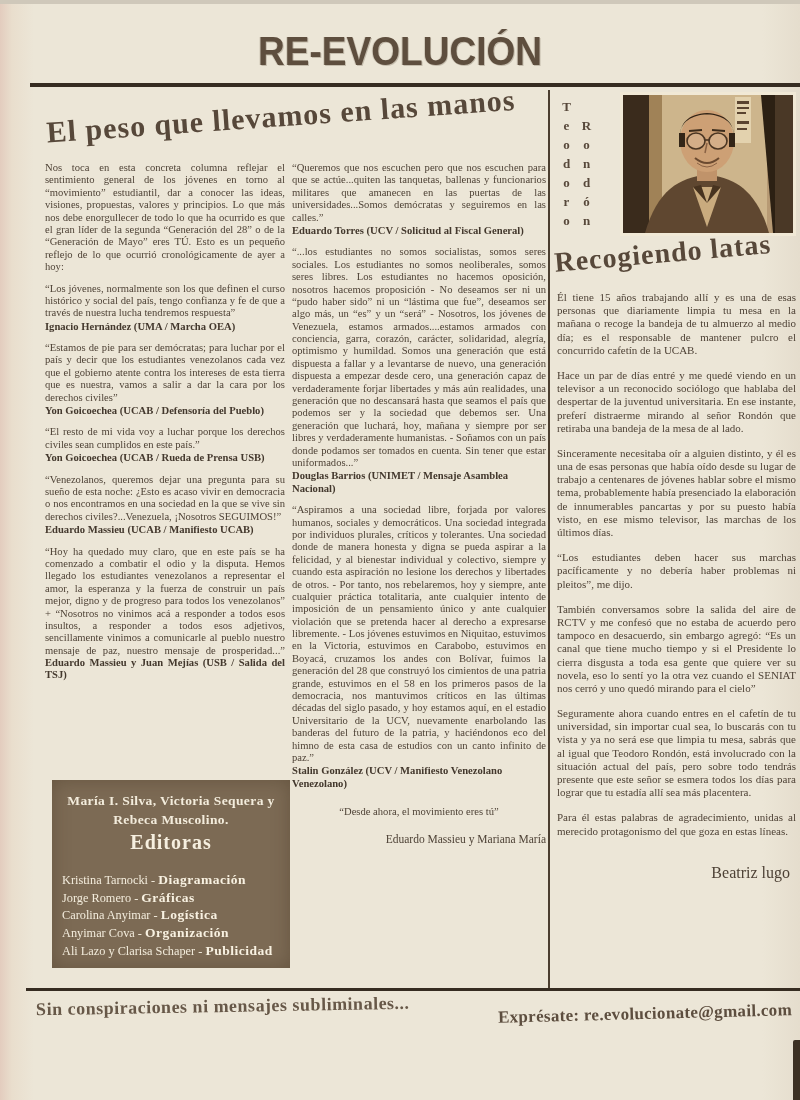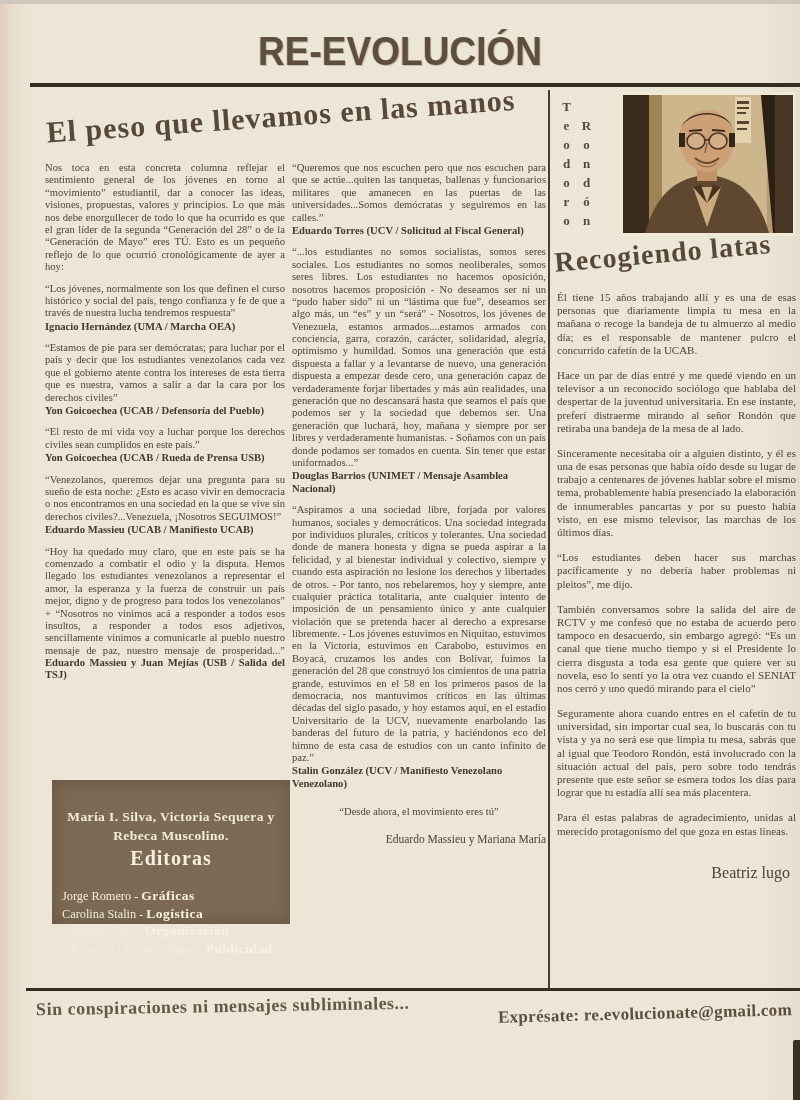--- a/index.html
+++ b/index.html
@@ -24,22 +24,22 @@
   }
   .col{position:absolute;top:158px;overflow:hidden;}
   .col p{margin:0 0 9px;font-size:10.6px;line-height:1.17;text-align:justify;}
   .col1{left:45px;width:240px;height:614px;}
   .col2{left:292px;width:254px;height:812px;}
   .attr{font-weight:bold;display:block;text-align:left;margin-top:1px;color:#43382d;}
   .attr-inline{font-weight:bold;display:inline;color:#43382d;}
   .centered-quote{text-align:center !important;margin-top:16px !important;}
   .col-sig{font-size:11.5px;font-weight:normal;text-align:right;margin-top:14px;color:#4e4236;}
   .editors{
-    position:absolute;left:52px;top:776px;width:238px;height:144px;box-sizing:border-box;
-    background:#7c6a54;color:#f3ecdc;padding:28px 10px 8px;text-align:center;
+    position:absolute;left:52px;top:776px;width:238px;height:188px;box-sizing:border-box;
+    background:#7c6a54;color:#f3ecdc;padding:12px 10px 8px;text-align:center;
     box-shadow:inset 0 0 18px rgba(60,45,30,.35);
   }
   .ed-names{font-weight:bold;font-size:13.5px;line-height:1.4;letter-spacing:.4px;}
   .ed-label{font-size:20px;font-weight:bold;color:#f6efdf;margin-top:1px;letter-spacing:1px;}
   .credits{text-align:left;margin-top:17px;font-size:12.3px;line-height:1.32;}
   .credit{white-space:nowrap;}
   .c-role{font-family:cursive;font-weight:bold;font-size:13.5px;color:#f8f1e1;letter-spacing:.5px;}
   .vnames{position:absolute;left:560px;top:95px;width:52px;}
   .vname{
     display:inline-block;writing-mode:vertical-rl;text-orientation:upright;
@@ -119,24 +119,27 @@
     </p>
     <p class="centered-quote">“Desde ahora, el movimiento eres tú”</p>
     <div class="col-sig">Eduardo Massieu y Mariana María</div>
   </div>
 
   <div class="editors">
     <div class="ed-names">María I. Silva, Victoria Sequera y Rebeca Muscolino.</div>
     <div class="ed-label hand">Editoras</div>
     <div class="credits">
       <div class="credit">
+        <span>Kristina Tarnocki - </span><span class="c-role">Diagramación</span>
+      </div>
+      <div class="credit">
         <span>Jorge Romero - </span><span class="c-role">Gráficas</span>
       </div>
       <div class="credit">
-        <span>Carolina Stalin - </span><span class="c-role">Logística</span>
+        <span>Carolina Anyimar - </span><span class="c-role">Logística</span>
       </div>
       <div class="credit">
         <span>Anyimar Cova - </span><span class="c-role">Organización</span>
       </div>
       <div class="credit">
         <span>Ali Lazo y Clarisa Schaper - </span><span class="c-role">Publicidad</span>
       </div>
     </div>
   </div>
 

